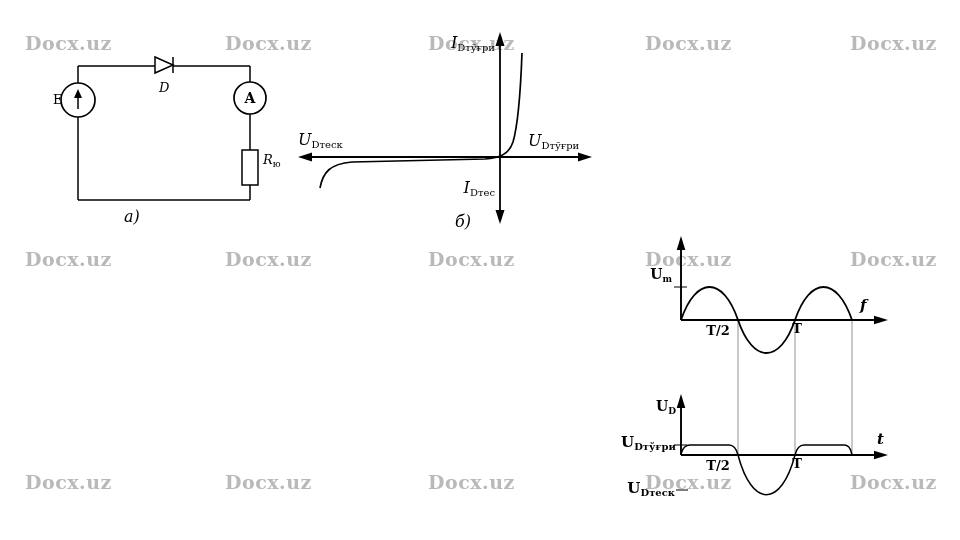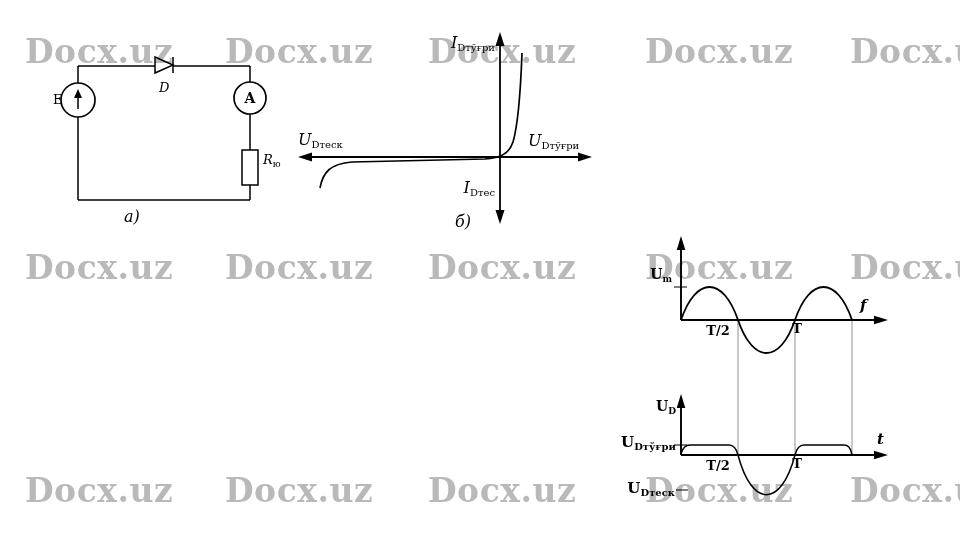--- a/index.html
+++ b/index.html
@@ -9,21 +9,21 @@
     width: 960px;
     height: 540px;
     background: #ffffff;
     overflow: hidden;
     font-family: "DejaVu Serif", serif;
   }
   .wm {
     position: absolute;
     font-family: "DejaVu Serif", serif;
     font-weight: 600;
-    font-size: 33px;
+    font-size: 19px;
     color: #b9b9b9;
     letter-spacing: 0.5px;
     white-space: nowrap;
     user-select: none;
   }
   svg.fig { position: absolute; overflow: visible; }
   svg text { fill: #000; font-family: "DejaVu Serif", serif; }
   .it { font-style: italic; }
   .bold { font-weight: bold; }
 </style>

